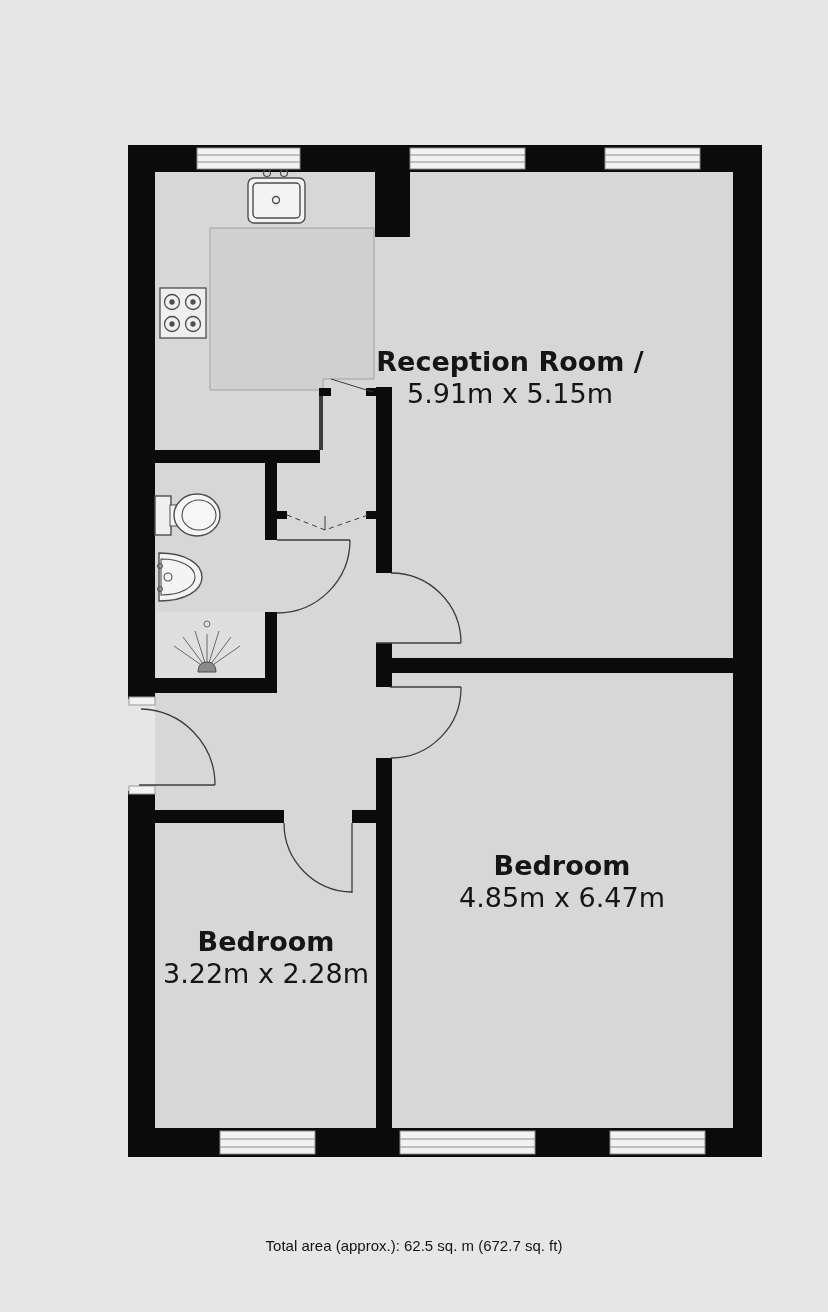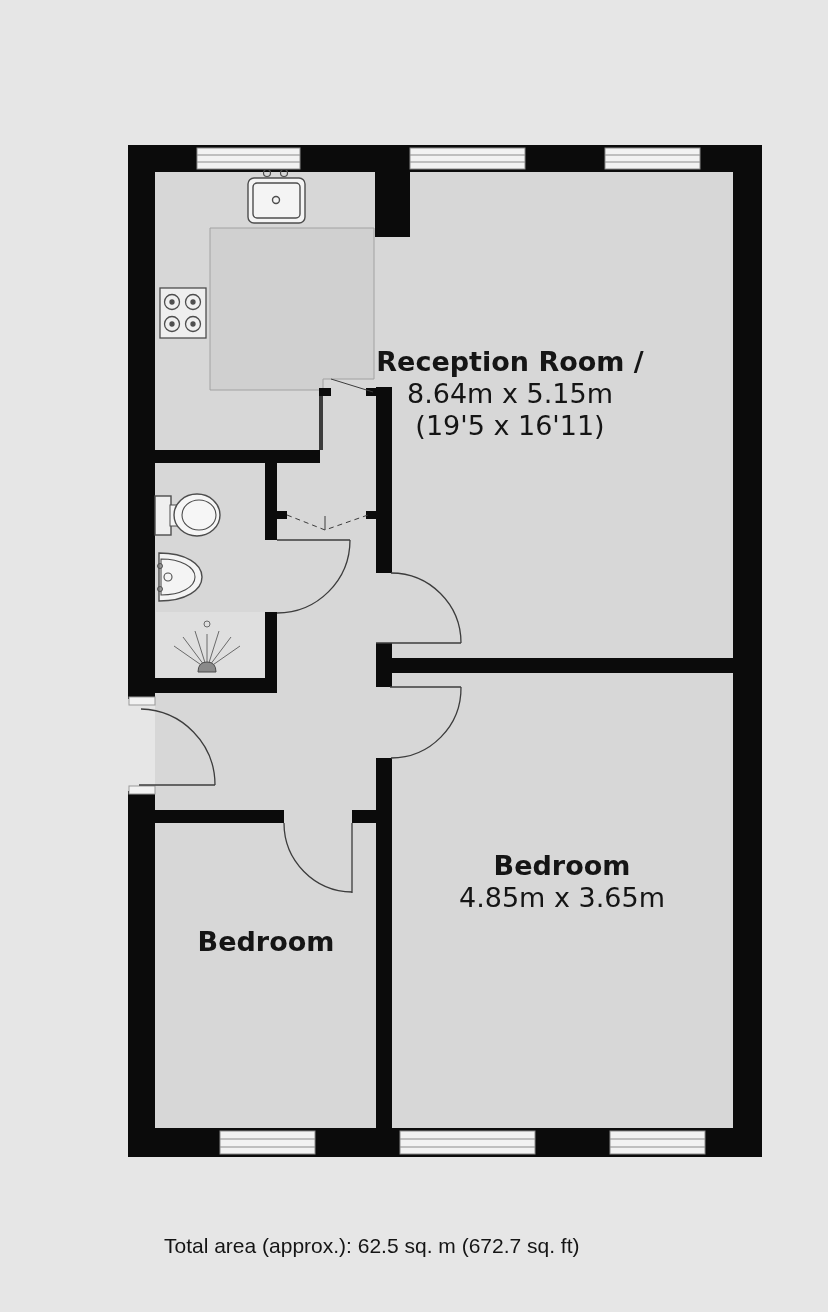--- a/index.html
+++ b/index.html
@@ -16,24 +16,24 @@
     position:absolute;
     text-align:center;
     color:#151515;
     line-height:32px;
     font-size:27px;
     pointer-events:none;
   }
   .room-label .rname{font-weight:bold;}
   .footer-label{
     position:absolute;
-    text-align:left;
+    text-align:center;
     color:#151515;
     font-family:"Liberation Sans", sans-serif;
-    font-size:21px;
+    font-size:15px;
     line-height:24px;
   }
 </style>
 </head>
 <body>
 
 <div class="canvas">
 
 <svg width="828" height="1312" viewBox="0 0 828 1312">
 
@@ -185,28 +185,28 @@
     <line x1="207" y1="669" x2="219" y2="631"></line>
     <line x1="207" y1="669" x2="231" y2="637"></line>
     <line x1="207" y1="669" x2="240" y2="646"></line>
     <circle cx="207" cy="624" r="3" fill="none"></circle>
     <path d="M198,672 Q198,662 207,662 Q216,662 216,672 Z" fill="#8a8a8a" stroke="#4d4d4d"></path>
   </g>
 </svg>
 
 <div class="room-label" style="left:340px; top:346px; width:340px;">
   <div class="rname">Reception Room /</div>
-  <div>8.64m x 5.15m</div>
-  <div>(19'5 x 16'11)</div>
+  <div>5.91m x 5.15m</div>
 </div>
 
 <div class="room-label" style="left:392px; top:850px; width:340px;">
   <div class="rname">Bedroom</div>
-  <div>4.85m x 3.65m</div>
+  <div>4.85m x 6.47m</div>
 </div>
 
 <div class="room-label" style="left:96px; top:926px; width:340px;">
   <div class="rname">Bedroom</div>
+  <div>3.22m x 2.28m</div>
 </div>
 
 <div class="footer-label" style="left:164px; top:1234px; width:500px;">Total area (approx.): 62.5 sq. m (672.7 sq. ft)</div>
 
 </div>
 
 </body></html>

